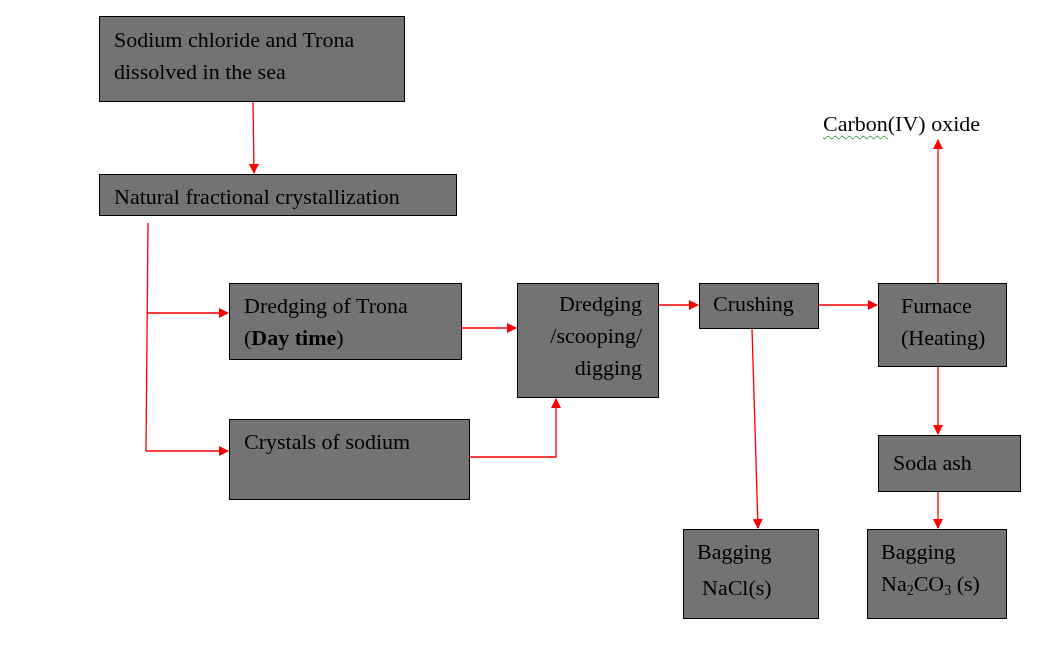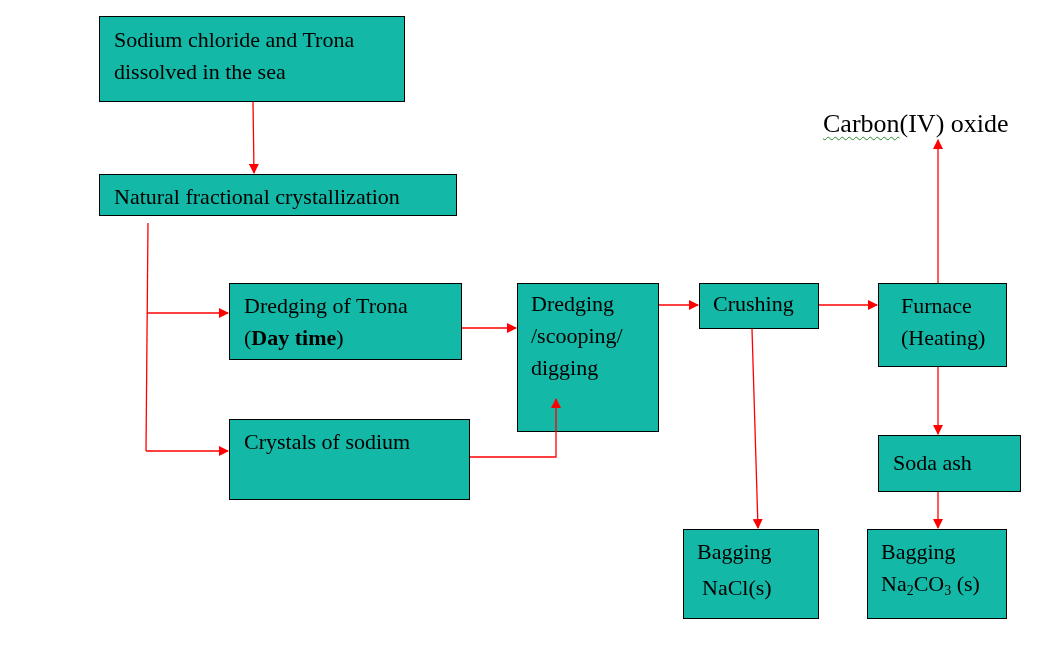--- a/index.html
+++ b/index.html
@@ -1,21 +1,21 @@
 <!DOCTYPE html>
 <html><head>
   <meta charset="utf-8">
   <style>
     html, body { margin: 0; padding: 0; background: #ffffff; }
     body { width: 1037px; height: 651px; position: relative; overflow: hidden;
            font-family: "Liberation Serif", serif; color: #000; }
     .box { position: absolute; border: 1.3px solid #000; box-sizing: border-box;
-           background: #14b8a6; font-size: 22px; line-height: 32px; }
+           background: #737373; font-size: 22px; line-height: 32px; }
     .box .line { display: block; white-space: nowrap; }
-    .label { position: absolute; font-size: 26px; line-height: 28px; white-space: nowrap; }
+    .label { position: absolute; font-size: 22px; line-height: 28px; white-space: nowrap; }
     .squiggle { text-decoration: underline wavy #2a8a2a; text-decoration-thickness: 1px; text-underline-offset: 4px; }
     svg#arrows { position: absolute; left: 0; top: 0; width: 1037px; height: 651px; pointer-events: none; }
     b { font-weight: bold; }
     sub { font-size: 14px; line-height: 0; vertical-align: -4px; }
   </style>
 </head>
 <body>
 
 <div class="box" style="left:99px; top:16px; width:306px; height:86px; padding:7px 0 0 14px;">
   <span class="line">Sodium chloride and Trona</span>
@@ -28,21 +28,21 @@
 
 <div class="box" style="left:229px; top:283px; width:233px; height:77px; padding:6px 0 0 14px;">
   <span class="line">Dredging of Trona</span>
   <span class="line"><span>(</span><b>Day time</b><span>)</span></span>
 </div>
 
 <div class="box" style="left:229px; top:419px; width:241px; height:81px; padding:6px 0 0 14px;">
   <span class="line">Crystals of sodium</span>
 </div>
 
-<div class="box" style="left:517px; top:283px; width:142px; height:149px; padding:4px 0 0 13px;">
+<div class="box" style="left:517px; top:283px; width:142px; height:115px; padding:4px 16px 0 13px;text-align:right;">
   <span class="line">Dredging</span>
   <span class="line">/scooping/</span>
   <span class="line">digging</span>
 </div>
 
 <div class="box" style="left:699px; top:283px; width:120px; height:46px; padding:4px 0 0 13px;">
   <span class="line">Crushing</span>
 </div>
 
 <div class="box" style="left:878px; top:283px; width:129px; height:84px; padding:6px 0 0 22px;">

